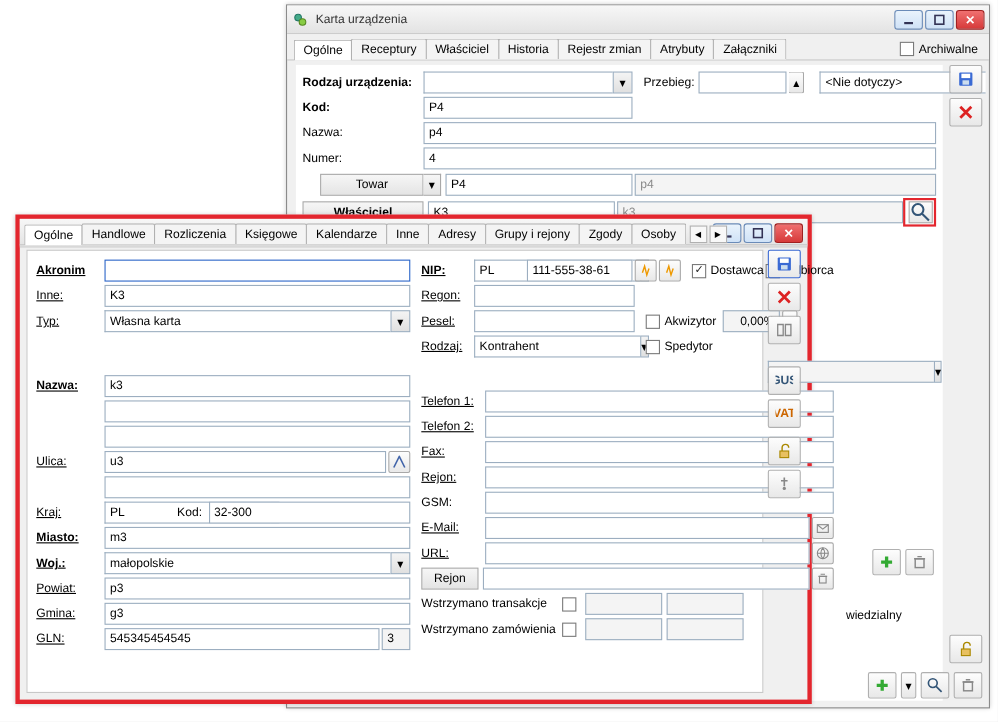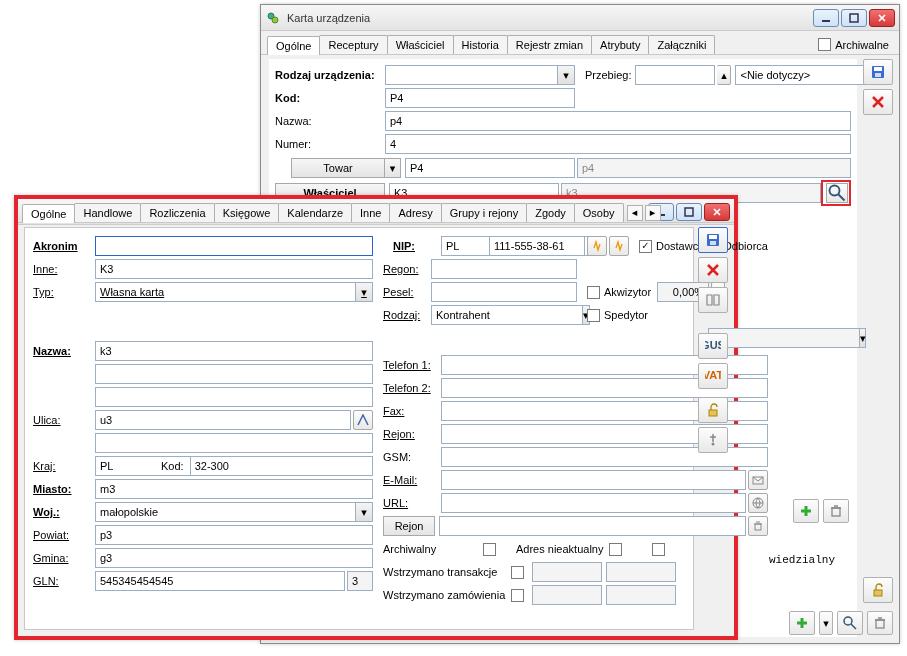--- a/index.html
+++ b/index.html
@@ -129,21 +129,21 @@
     <div class="form-area">
       <div class="row">
         <span class="lbl b">Rodzaj urządzenia:</span>
         <div class="combo" style="width:190px;">
           <input type="text" class="sel-blue" value="ABC" style="">
           <div class="dd">▾</div>
         </div>
         <span style="margin-left:10px;">Przebieg:</span>
         <input type="text" style="width: 80px; margin-left: 4px;">
         <span class="icon-btn" style="width:14px;border-left:none;">▴</span>
-        <div class="combo" style="width:100px;margin-left:4px;gap:28px;">
+        <div class="combo" style="width:100px;margin-left:14px;gap:28px;">
           <input type="text" value="&lt;Nie dotyczy&gt;" style="">
           <div class="dd">▾</div>
         </div>
       </div>
       <div class="row">
         <span class="lbl b">Kod:</span>
         <input type="text" style="width: 190px;" value="P4">
       </div>
       <div class="row">
         <span class="lbl">Nazwa:</span>
@@ -187,21 +187,21 @@
               <path d="M8 3 v10 M3 8 h10" stroke="#3a3" stroke-width="3"></path>
             </svg>
           </span>
         <span class="sbtn" style="width:26px;height:24px;">
             <svg viewBox="0 0 16 16">
               <rect x="4" y="5" width="8" height="8" fill="none" stroke="#888" stroke-width="1.3"></rect>
               <path d="M3 5 h10 M6 3 h4" stroke="#888" stroke-width="1.3"></path>
             </svg>
           </span>
       </div>
-      <div style="position:absolute; left:500px; top:495px; font-size:11px;font-family:Liberation Mono, monospace;">wiedzialny</div>
+      <div style="position:absolute; left:500px; top:495px; font-size:11px;">wiedzialny</div>
     </div>
 
     <div class="sidebar">
       <div class="sbtn">
           <svg viewBox="0 0 16 16">
             <rect x="2" y="2" width="12" height="12" fill="#3a6ad4" rx="1"></rect>
             <rect x="4" y="3" width="8" height="4" fill="#fff"></rect>
             <rect x="5" y="9" width="6" height="4" fill="#cde"></rect>
           </svg>
         </div>
@@ -296,21 +296,21 @@
           <div class="row2">
               <span class="lbl2 b u">Akronim</span>
             <input type="text" class="hl" style="border: 1px solid rgb(42, 100, 200);" value="k3">
           </div>
           <div class="row2">
               <span class="lbl2 u">Inne:</span>
             <input type="text" value="K3" style="">
           </div>
           <div class="row2">
               <span class="lbl2 u">Typ:</span>
-            <div class="combo" style="flex:1;text-decoration:underline;">
+            <div class="combo" style="flex:1;">
                 <input type="text" value="Własna karta" style="">
                 <div class="dd">▾</div>
               </div>
           </div>
           <div style="height:36px;"></div>
           <div class="row2">
               <span class="lbl2 b u">Nazwa:</span>
             <input type="text" value="k3" style="">
           </div>
           <div class="row2">
@@ -364,21 +364,21 @@
           </div>
           <div class="row2">
               <span class="lbl2 u">GLN:</span>
             <input type="text" value="545345454545" style="">
             <input type="text" class="small-input" style="width: 26px; margin-left: 2px; background: rgb(244, 244, 244);" value="3">
           </div>
         </div>
 
         <div class="colR">
           <div class="row2">
-            <span class="lbl2 b u" style="width:48px;margin-left:10px;">NIP:</span>
+            <span class="lbl2 b u" style="width:48px;">NIP:</span>
             <div class="combo" style="width:46px;flex:none;">
                 <input type="text" value="PL" style="">
                 <div class="dd">▾</div>
               </div>
             <input type="text" style="width: 96px; flex: 0 0 auto; margin-left: 2px;" value="111-555-38-61">
             <span class="icon-btn">
                 <svg viewBox="0 0 12 12">
                   <path d="M3 8 L5 2 L7 10 L9 4" stroke="#e90" stroke-width="1.3" fill="none"></path>
                 </svg>
               </span>
@@ -475,27 +475,20 @@
             <div class="section-btn" style="width:52px;font-weight:normal;">Rejon</div>
             <input type="text" style="flex: 1 1 0%; margin-left: 4px;">
             <span class="icon-btn">
                 <svg viewBox="0 0 12 12">
                   <rect x="3" y="4" width="6" height="6" fill="none" stroke="#888"></rect>
                   <path d="M2 4 h8 M4 2 h4" stroke="#888"></path>
                 </svg>
               </span>
           </div>
           <div class="row2">
-            <span style="width:100px;">Archiwalny</span>
-            <span class="chkbox"></span>
-            <span style="margin-left:20px;" class="u">Adres nieaktualny</span>
-            <span class="chkbox" style="margin-left:6px;"></span>
-            <span class="chkbox" style="margin-left:30px;"></span>
-          </div>
-          <div class="row2">
             <span style="width:128px;" class="u">Wstrzymano transakcje</span>
             <span class="chkbox"></span>
             <input type="text" style="width: 70px; flex: 0 0 auto; margin-left: 8px; background: rgb(244, 244, 244);">
             <input type="text" style="width: 70px; flex: 0 0 auto; margin-left: 4px; background: rgb(244, 244, 244);">
           </div>
           <div class="row2">
             <span style="width:128px;" class="u">Wstrzymano zamówienia</span>
             <span class="chkbox"></span>
             <input type="text" style="width: 70px; flex: 0 0 auto; margin-left: 8px; background: rgb(244, 244, 244);">
             <input type="text" style="width: 70px; flex: 0 0 auto; margin-left: 4px; background: rgb(244, 244, 244);">

